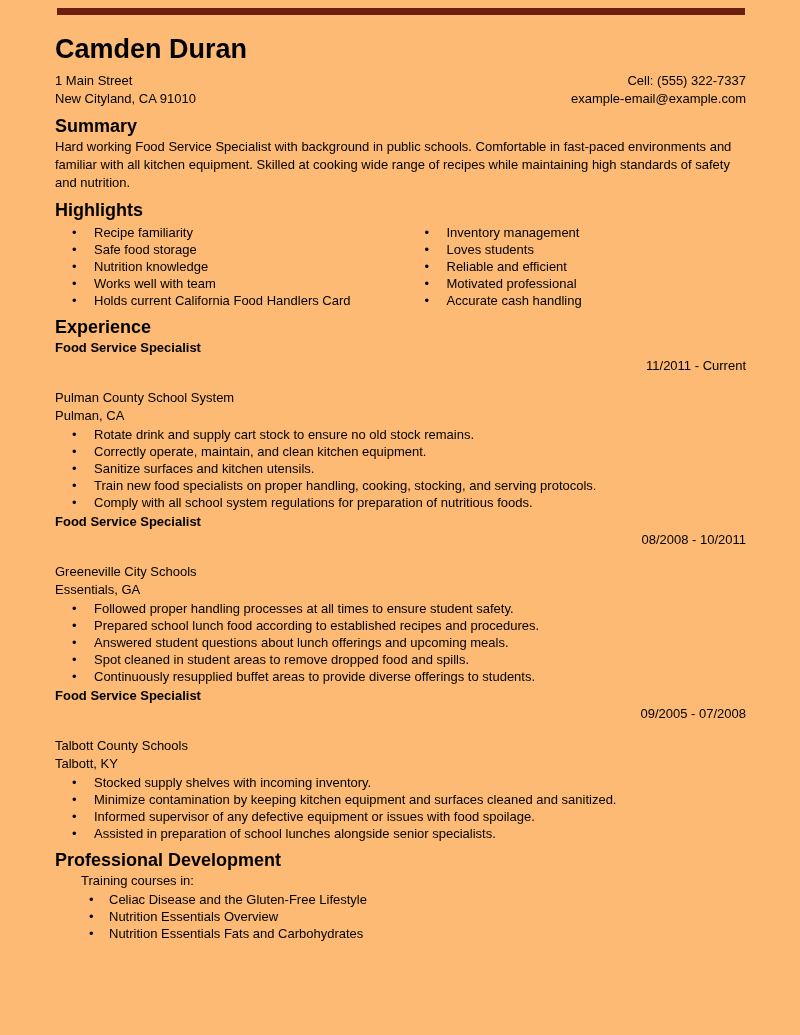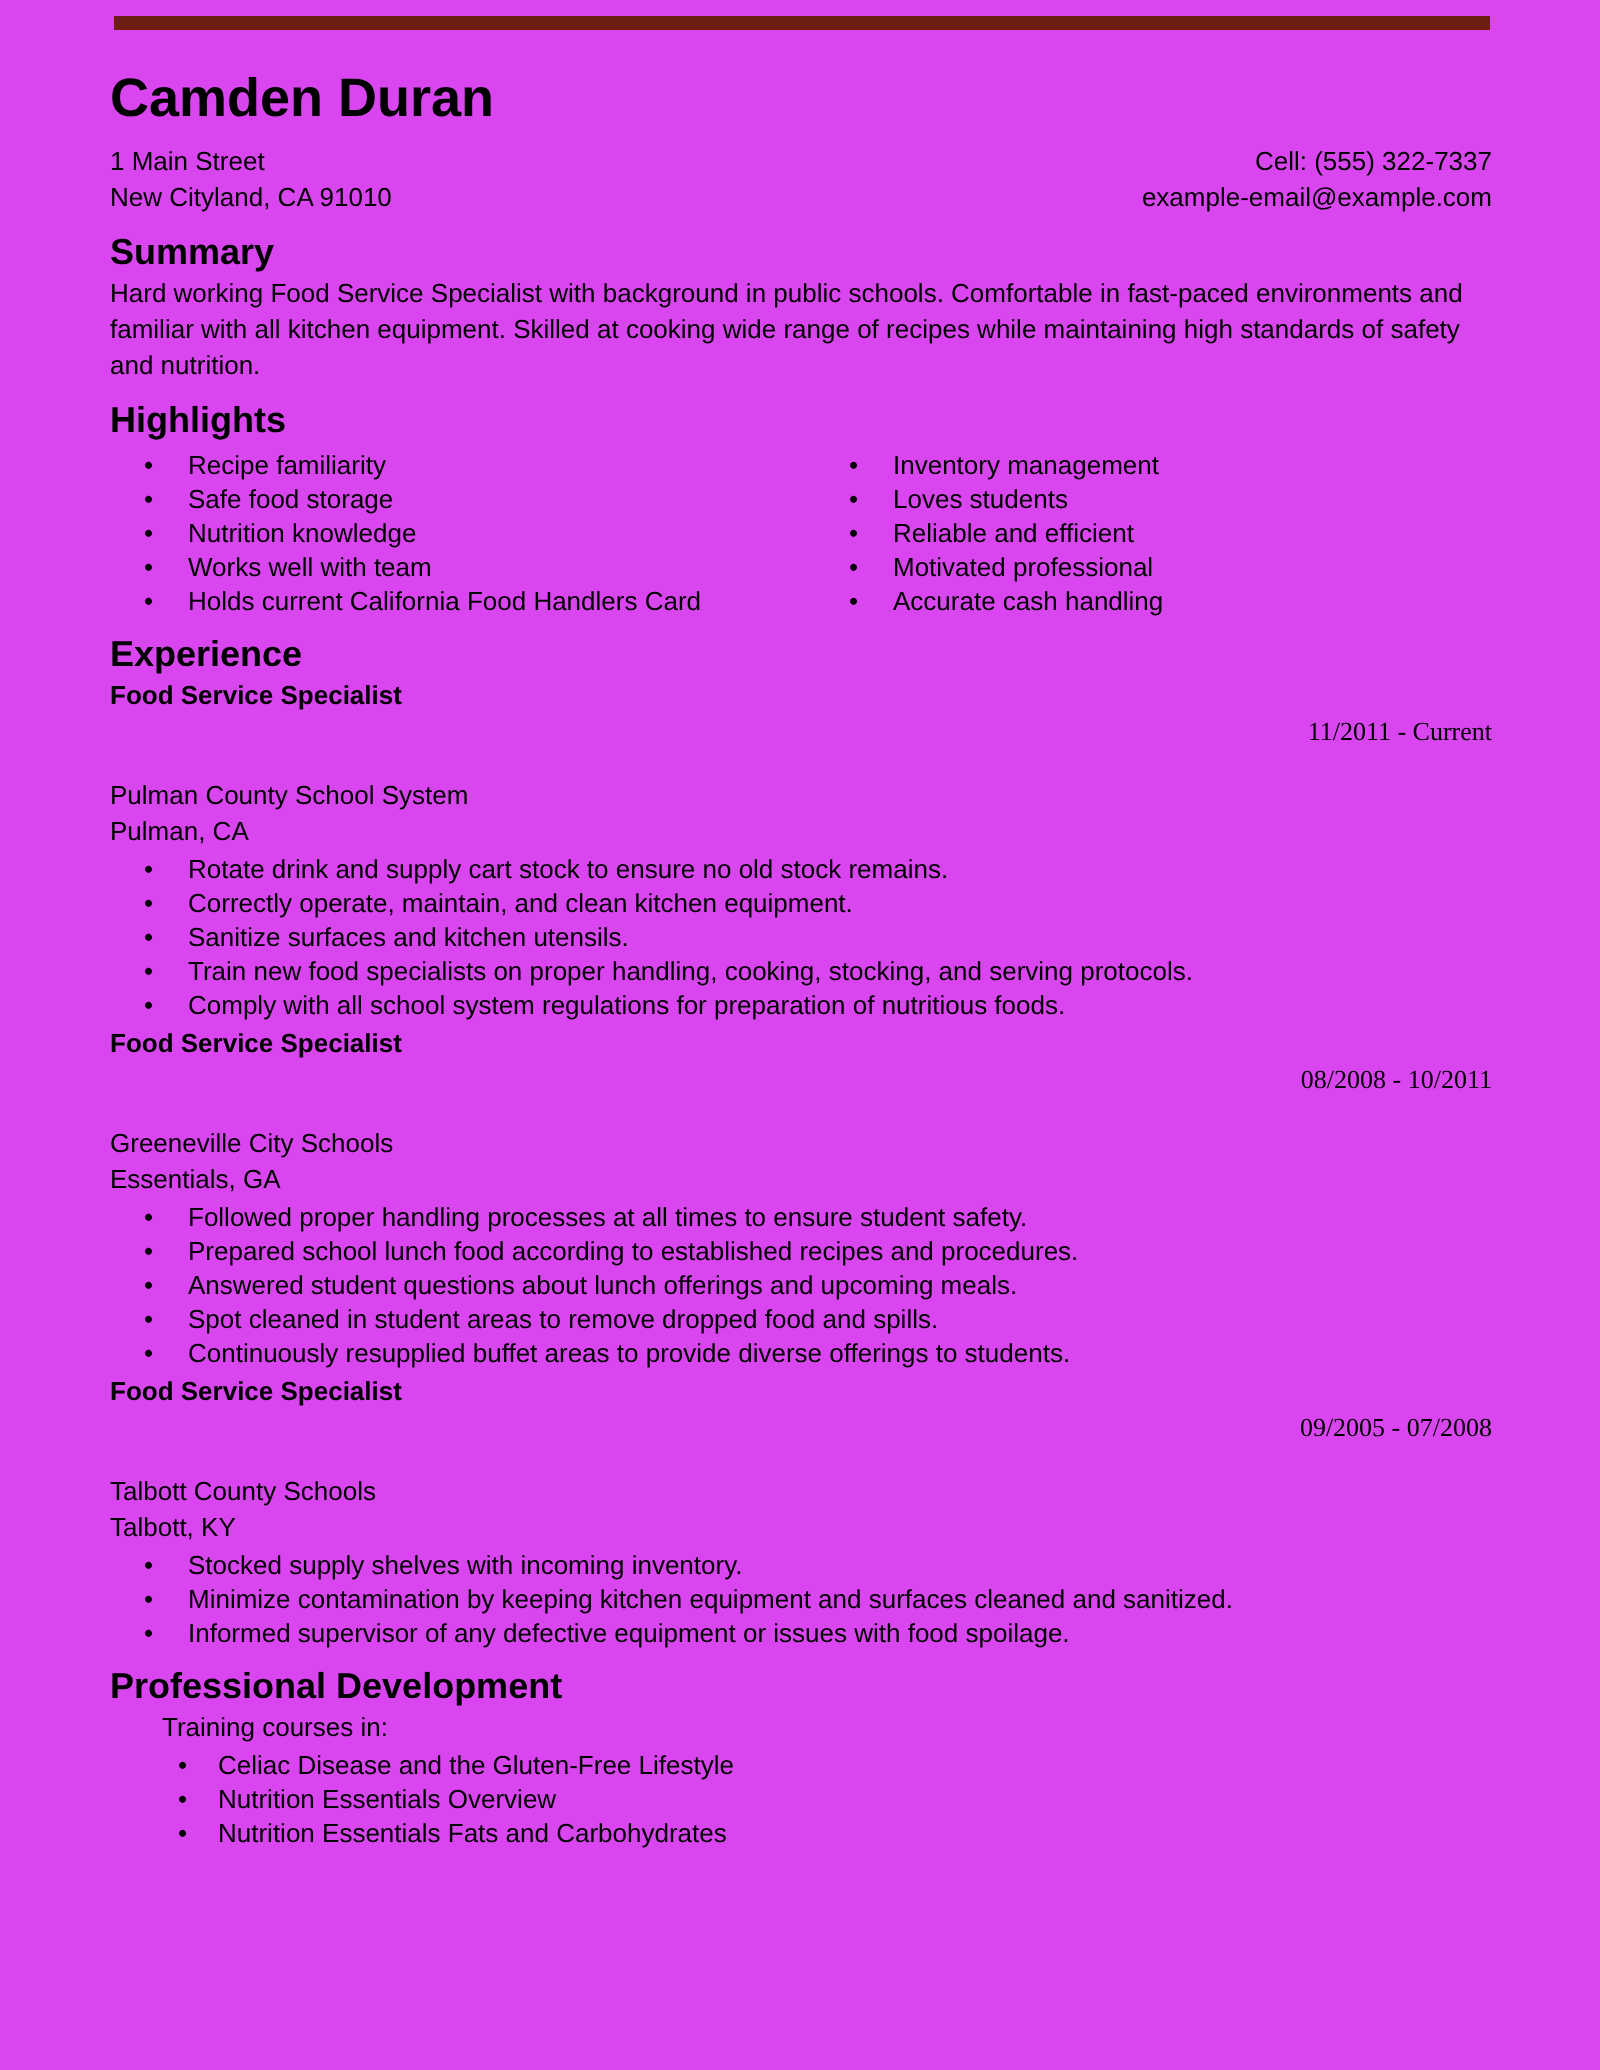--- a/index.html
+++ b/index.html
@@ -1,20 +1,20 @@
 <!DOCTYPE html>
 <html><head>
 <meta charset="utf-8">
 <style>
   html, body { margin: 0; padding: 0; background: #ffffff; }
   .page {
     position: relative;
     width: 800px;
     height: 1035px;
-    background: #d946ef;
+    background: #fdba74;
     box-sizing: border-box;
     padding: 0 54px 0 55px;
     font-family: "Liberation Sans", "DejaVu Sans", sans-serif;
     font-size: 13px;
     color: #000000;
     overflow: hidden;
   }
   .accent-bar {
     position: absolute;
     top: 8px;
@@ -63,21 +63,21 @@
     position: absolute;
     left: 0;
     top: 0;
   }
   .hl-cols { display: flex; }
   .hl-col { width: 50%; box-sizing: border-box; }
   .hl-col ul.bullets { margin-top: 2px; }
   .hl-col.right ul.bullets { padding-left: 24px; }
   .job { margin-top: 2px; }
   .job-title { font-weight: bold; line-height: 17.5px; }
-  .job-dates { text-align: right; line-height: 17.5px; font-family: Liberation Serif, serif; }
+  .job-dates { text-align: right; line-height: 17.5px; }
   .job-company { line-height: 17.5px; margin-top: 15px; }
   .job-location { line-height: 17.5px; }
   .pd-intro { line-height: 17px; margin-top: 1px; margin-left: 26px; }
   .pd ul.bullets { padding-left: 34px; }
   .pd ul.bullets li { padding-left: 20px; }
 </style>
 </head>
 <body>
 
 <div class="page">
@@ -159,20 +159,21 @@
 
     <div class="job">
       <div class="job-title">Food Service Specialist</div>
       <div class="job-dates">09/2005 - 07/2008</div>
       <div class="job-company">Talbott County Schools</div>
       <div class="job-location">Talbott, KY</div>
       <ul class="bullets">
         <li>Stocked supply shelves with incoming inventory.</li>
         <li>Minimize contamination by keeping kitchen equipment and surfaces cleaned and sanitized.</li>
         <li>Informed supervisor of any defective equipment or issues with food spoilage.</li>
+        <li>Assisted in preparation of school lunches alongside senior specialists.</li>
       </ul>
     </div>
   </section>
 
   <section class="pd">
     <h2 class="section-heading">Professional Development</h2>
     <div class="pd-intro">Training courses in:</div>
     <ul class="bullets">
       <li>Celiac Disease and the Gluten-Free Lifestyle</li>
       <li>Nutrition Essentials Overview</li>

